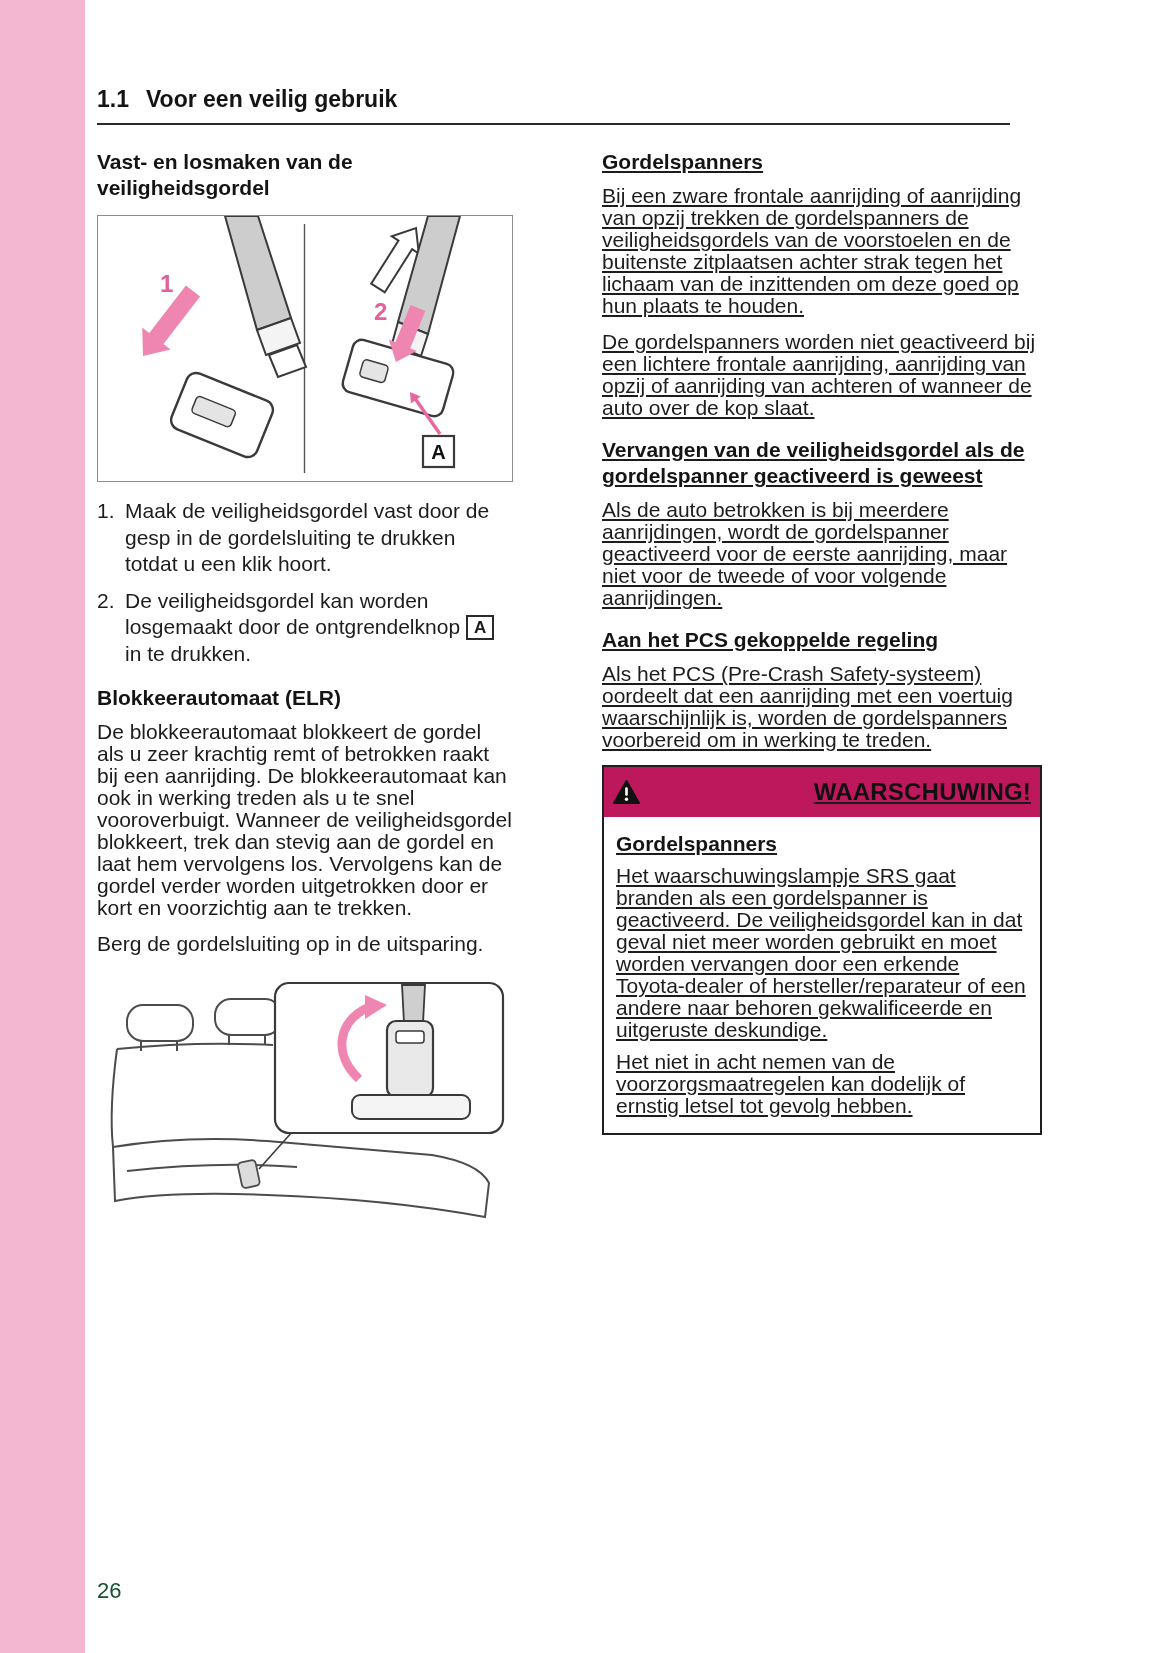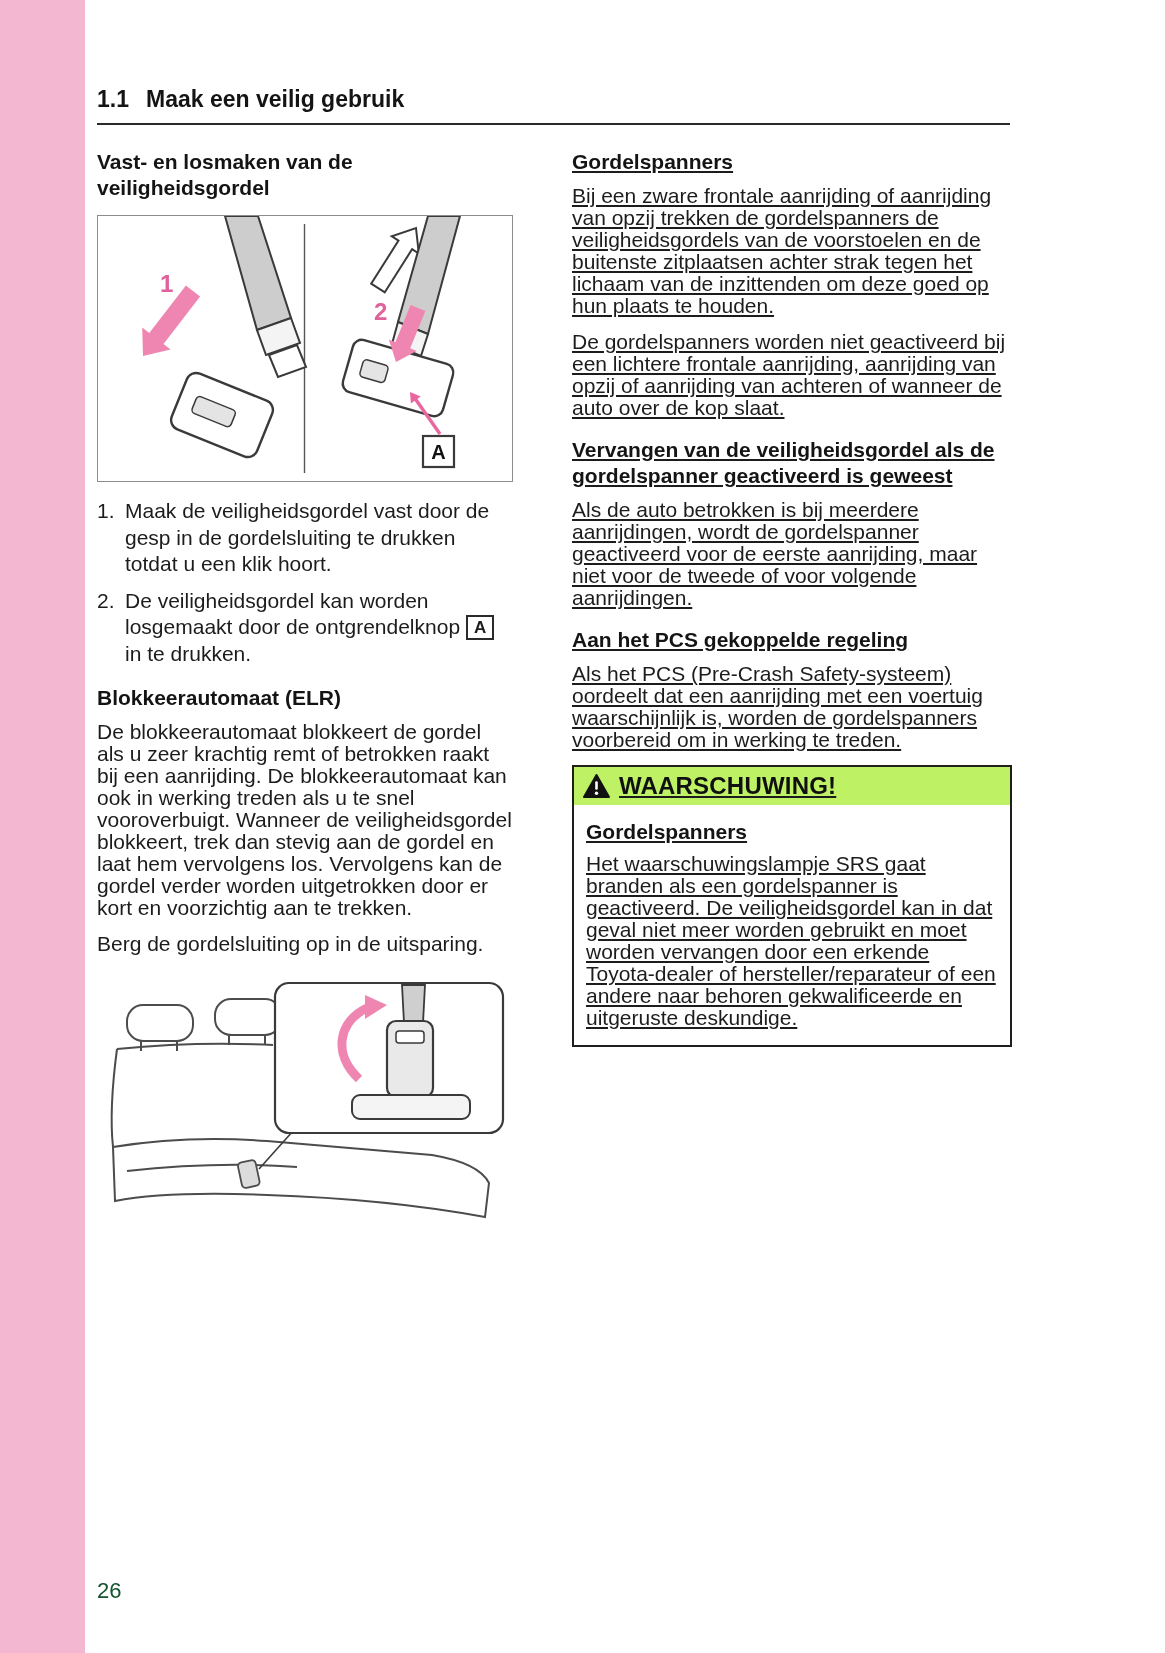--- a/index.html
+++ b/index.html
@@ -10,57 +10,57 @@
     color: #1c1c1e;
     position: relative;
     overflow: hidden;
   }
   .band { position: absolute; left: 0; top: 0; width: 85px; height: 100%; background: #f3b7d1; }
   .content { position: absolute; left: 97px; top: 0; width: 913px; height: 100%; }
   .section-header { padding-top: 86px; }
   .section-title { font-size: 23px; font-weight: bold; color: #141414; }
   .section-title .num { margin-right: 17px; }
   .rule { height: 0; border-bottom: 2px solid #2a2a2a; margin-top: 10px; }
-  .columns { display: flex; gap: 59px; margin-top: 22px; }
+  .columns { display: flex; gap: 89px; margin-top: 22px; }
   .col-left { width: 416px; flex: none; }
   .col-right { width: 440px; flex: none; text-decoration: underline; }
   .h2 { font-size: 21px; font-weight: bold; line-height: 26px; margin: 18px 0 10px; color: #141414; }
   .h2.first { margin-top: 2px; }
   p.body { font-size: 21px; line-height: 22px; margin: 0 0 14px; }
   .figure { border: 1.5px solid #8c8c8c; background: #ffffff; margin: 14px 0 16px; line-height: 0; }
   .figure2 { border: none; margin: 24px 0 0; line-height: 0; }
   ol.steps { list-style: none; margin: 2px 0 4px; padding: 0; }
   ol.steps li { display: flex; font-size: 21px; line-height: 26.5px; margin: 0 0 10px; }
   ol.steps .n { flex: none; width: 28px; }
   .abox {
     display: inline-block; border: 2px solid #2a2a2a; background: #ffffff;
     font-weight: bold; font-size: 17px; line-height: 19px;
     padding: 1px 6px; margin-right: 5px; vertical-align: 1px;
   }
   .warning { border: 2px solid #1f1f1f; margin-top: 10px; }
-  .warn-head { background: #bef264; display: flex; align-items: center; gap: 9px; padding: 5px 9px; }
+  .warn-head { background: #be185d; display: flex; align-items: center; gap: 9px; padding: 11px 9px; justify-content: space-between; }
   .warn-head .t { font-size: 24px; font-weight: bold; color: #101010; letter-spacing: 0.2px; }
   .warn-body { padding: 10px 12px 14px; }
   .warn-body .h2 { margin: 4px 0 8px; }
   .warn-body p.body { margin-bottom: 10px; }
   .warn-body p.body:last-child { margin-bottom: 2px; }
   .pagenum { position: absolute; left: 0; top: 1578px; font-size: 22px; font-weight: normal; color: #14532d; }
   svg text { font-family: "Liberation Sans", sans-serif; }
   .figlabel { fill: #e0619c; font-weight: bold; font-size: 24px; }
 </style>
 </head>
 <body>
 
 <div class="band"></div>
 
 <div class="content">
 
   <div class="section-header">
     <div class="section-title">
-      <span class="num">1.1</span><span>Maak een veilig gebruik</span>
+      <span class="num">1.1</span><span>Voor een veilig gebruik</span>
     </div>
     <div class="rule"></div>
   </div>
 
   <div class="columns">
 
     <div class="col-left">
 
       <div class="h2 first">Vast- en losmaken van de veiligheidsgordel</div>
 
@@ -168,20 +168,21 @@
               <path d="M13.5 1 L26 23 H1 Z" fill="#111111" stroke="#111111" stroke-width="2" stroke-linejoin="round"></path>
               <rect x="12.2" y="7.2" width="2.6" height="8.6" rx="1.2" fill="#ffffff"></rect>
               <circle cx="13.5" cy="19.3" r="1.7" fill="#ffffff"></circle>
             </svg>
           </span>
           <span class="t">WAARSCHUWING!</span>
         </div>
         <div class="warn-body">
           <div class="h2 first">Gordelspanners</div>
           <p class="body">Het waarschuwingslampje SRS gaat branden als een gordelspanner is geactiveerd. De veiligheidsgordel kan in dat geval niet meer worden gebruikt en moet worden vervangen door een erkende Toyota-dealer of hersteller/reparateur of een andere naar behoren gekwalificeerde en uitgeruste deskundige.</p>
+          <p class="body">Het niet in acht nemen van de voorzorgsmaatregelen kan dodelijk of ernstig letsel tot gevolg hebben.</p>
         </div>
       </div>
 
     </div>
   </div>
 
   <div class="pagenum">26</div>
 
 </div>
 

